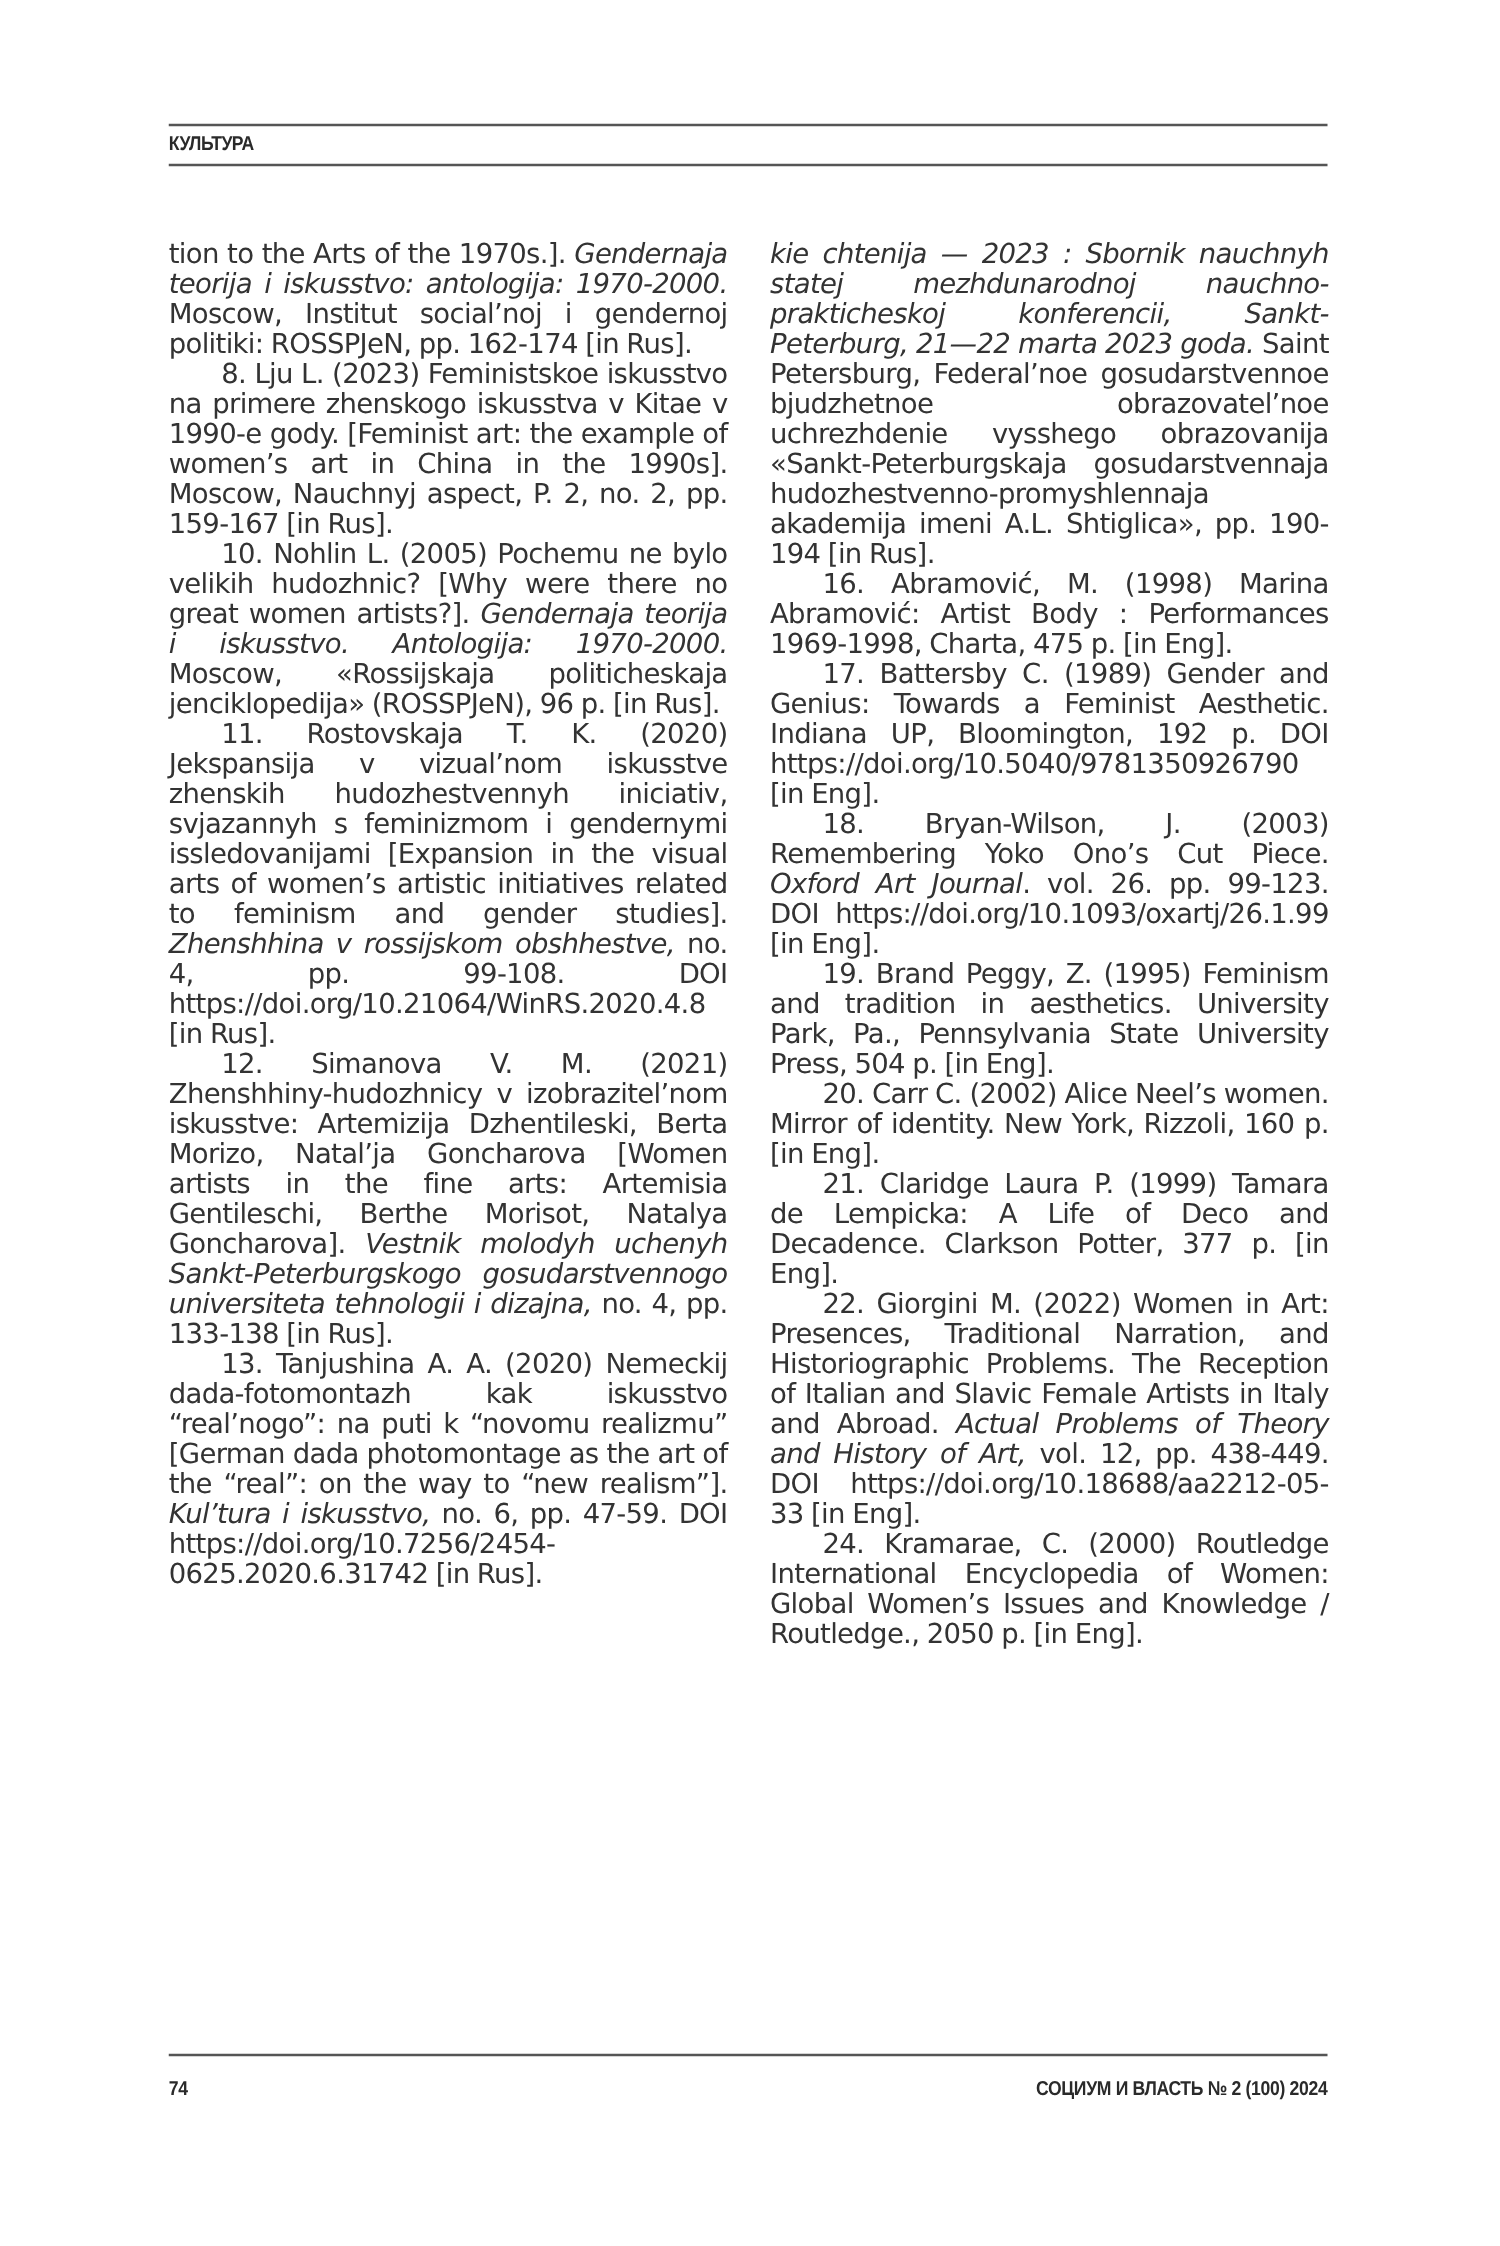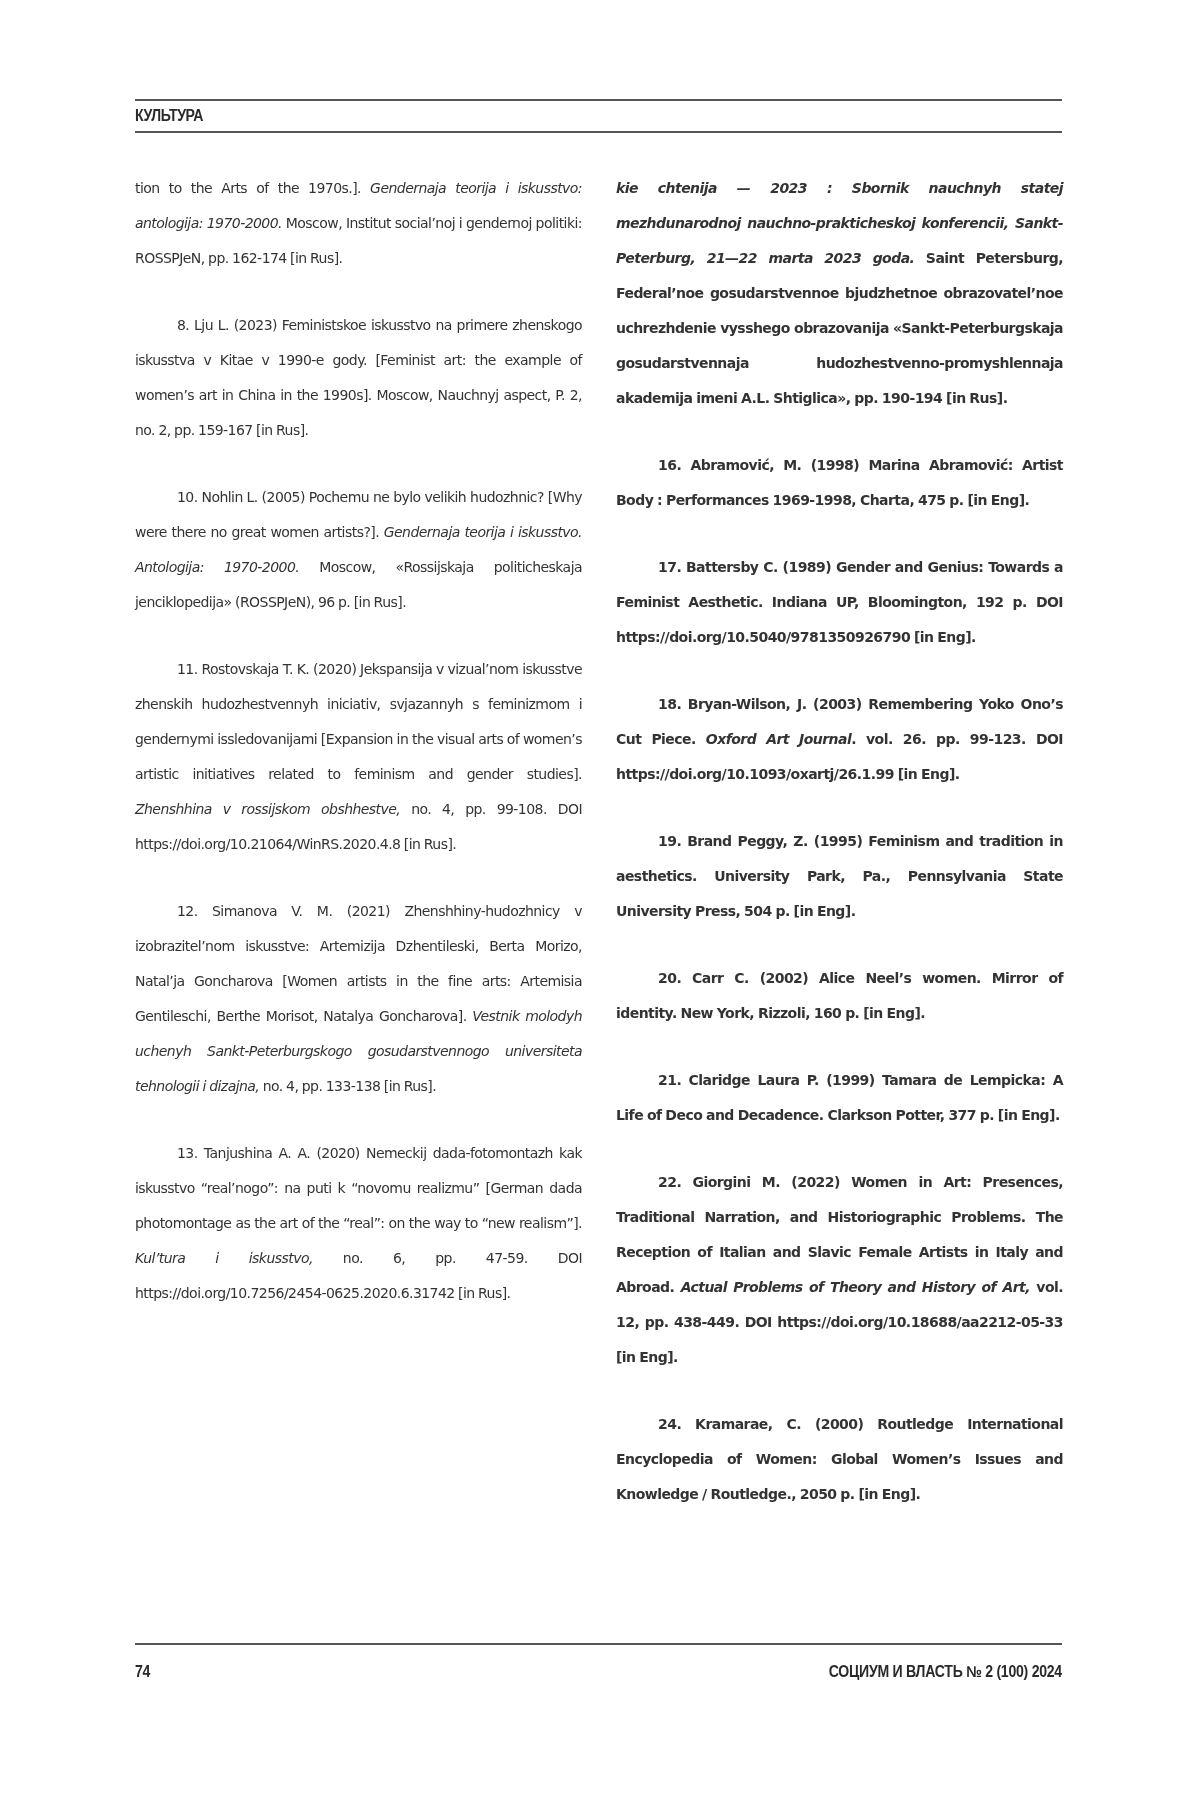--- a/index.html
+++ b/index.html
@@ -15,28 +15,28 @@
       transform: scaleX(0.88); transform-origin: left;
     }
     .footer-page, .footer-journal {
       position: absolute; top: 1663px;
       font-family: "Liberation Sans", sans-serif; font-weight: bold;
       font-size: 16px; color: #2a2a2a; letter-spacing: -0.3px;
     }
     .footer-page { left: 135px; transform: scaleX(0.88); transform-origin: left; }
     .footer-journal { right: 138px; transform: scaleX(0.88); transform-origin: right; }
     .column {
-      position: absolute; top: 171px; width: 447px;
-      font-family: "DejaVu Sans", sans-serif; font-size: 14px; line-height: 35px;
+      position: absolute; top: 192px; width: 447px;
+      font-family: "DejaVu Sans", sans-serif; font-size: 22px; line-height: 24px;
       text-align: justify; color: #333333;
     }
     .col-left { left: 135px; }
-    .col-right { left: 616px; font-weight: bold; }
+    .col-right { left: 616px; }
     .ref { margin: 0; }
-    .ref.indent { text-indent: 42px; margin-top: 32px; }
+    .ref.indent { text-indent: 42px; }
     .it { font-style: italic; }
     .fit { letter-spacing: -0.55px; word-spacing: -0.5px; }
   </style>
 </head>
 <body>
 
 <div class="rule rule-top1"></div>
 <div class="running-head">КУЛЬТУРА</div>
 <div class="rule rule-top2"></div>
 

